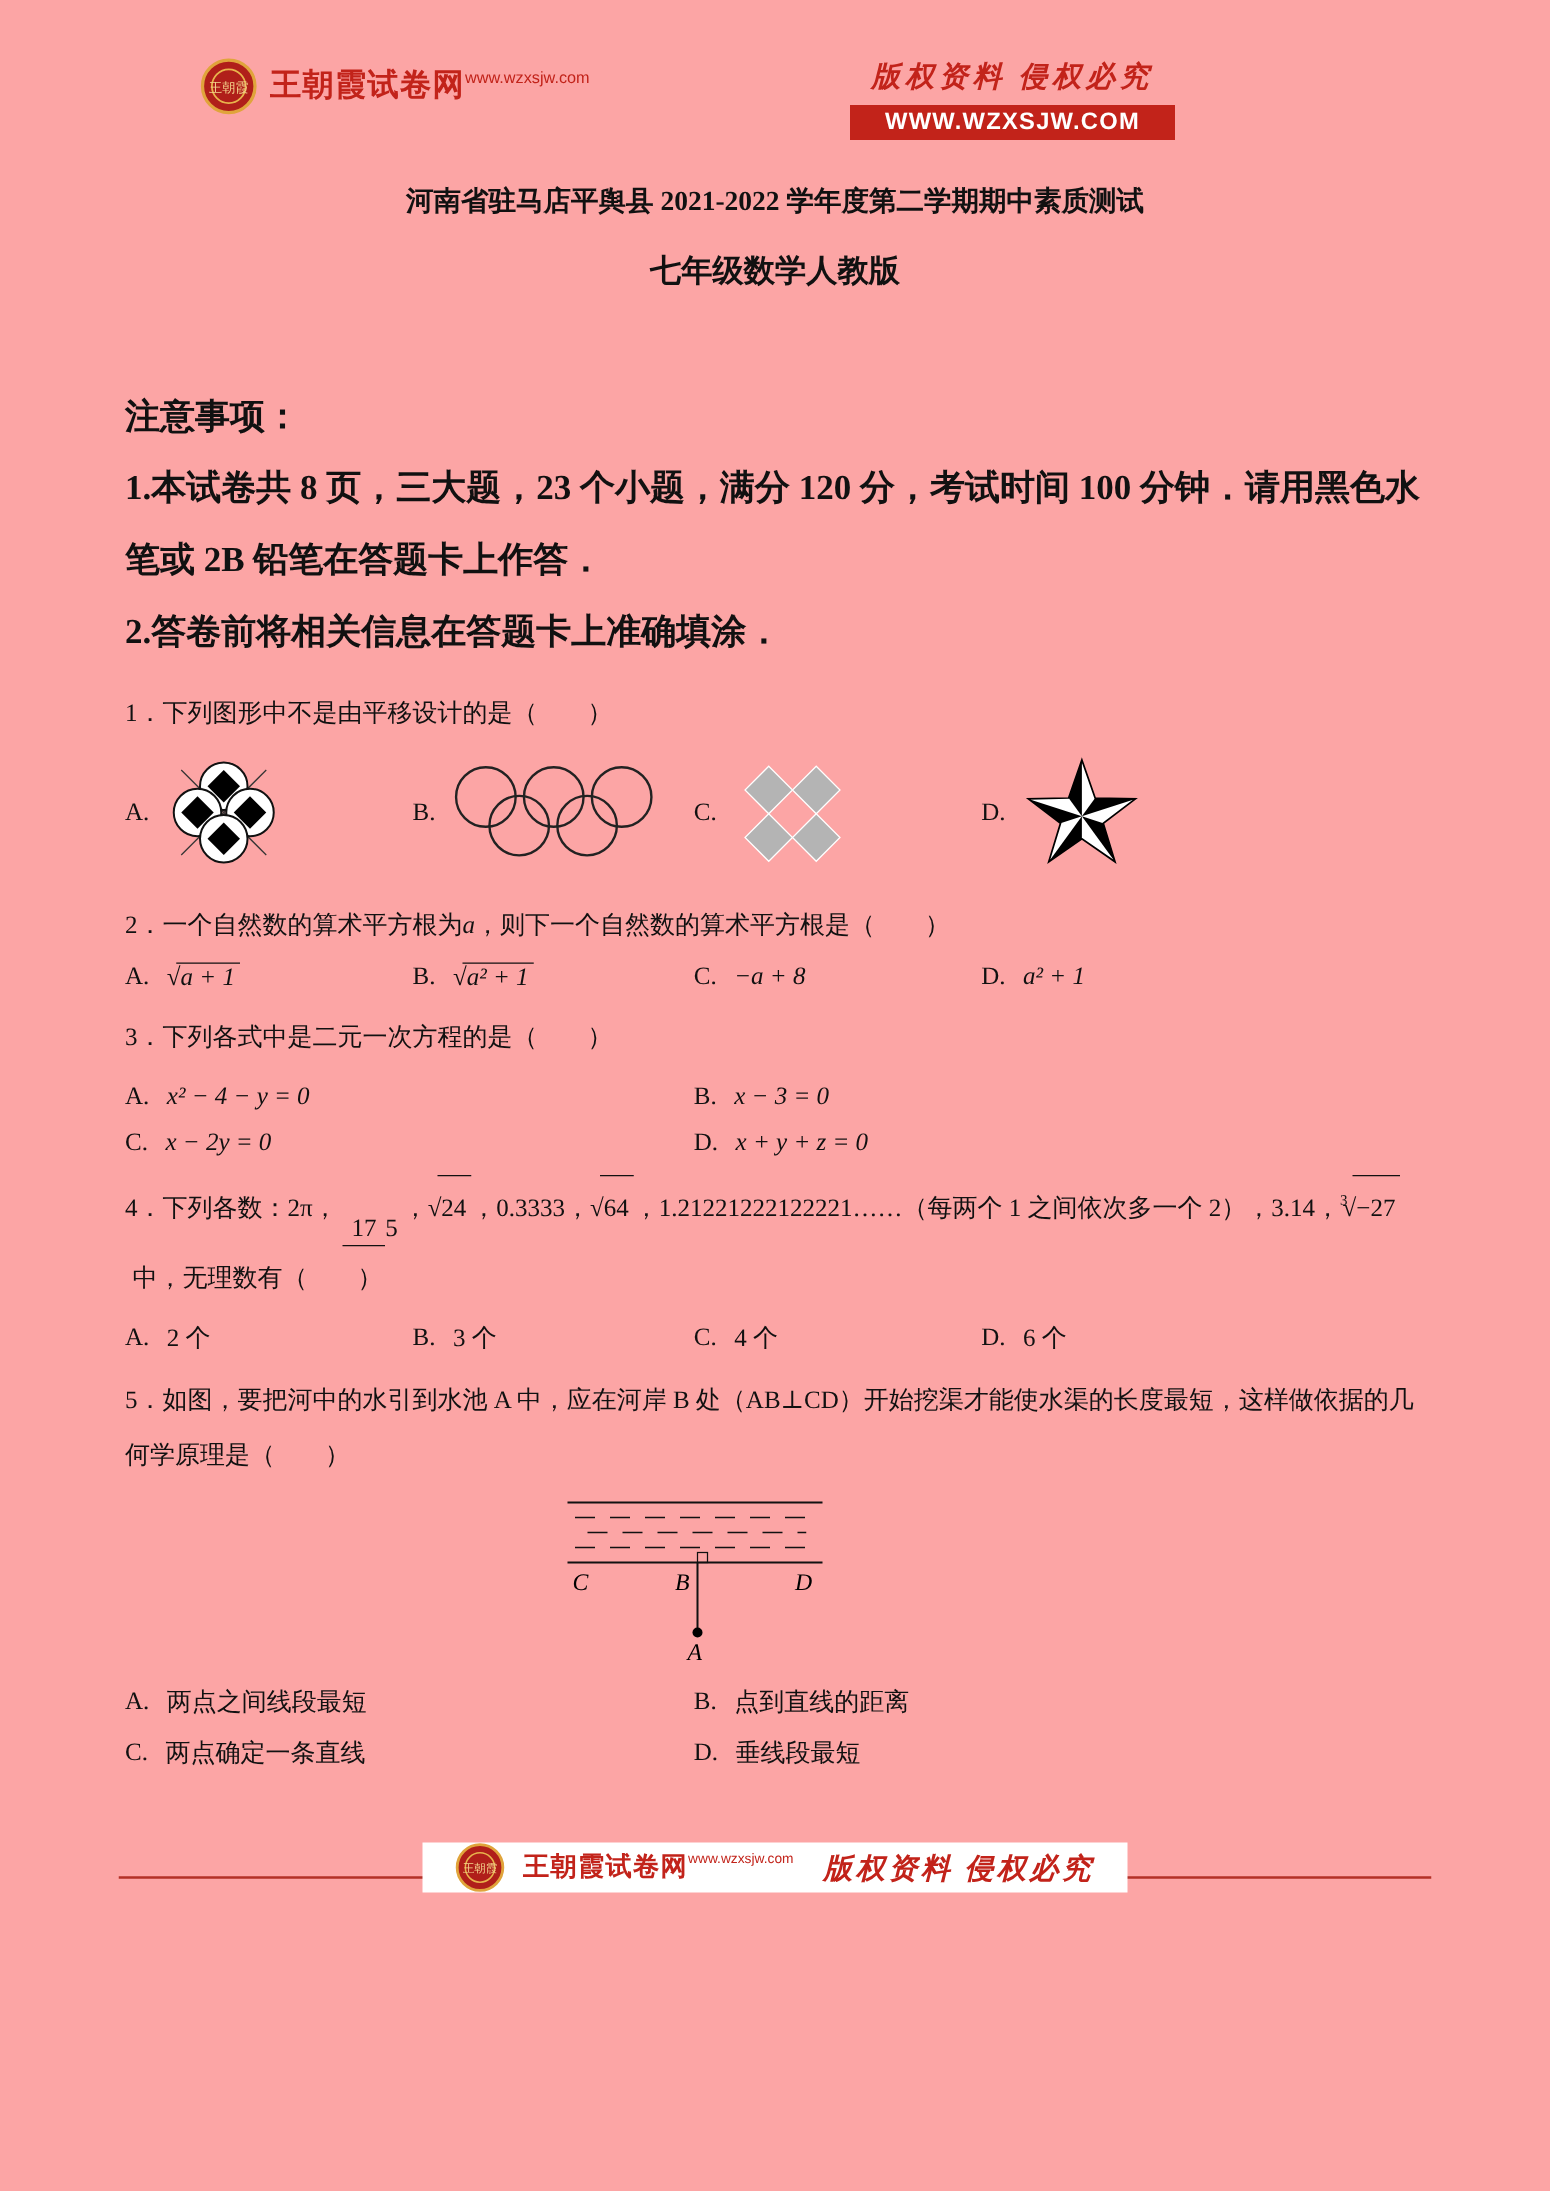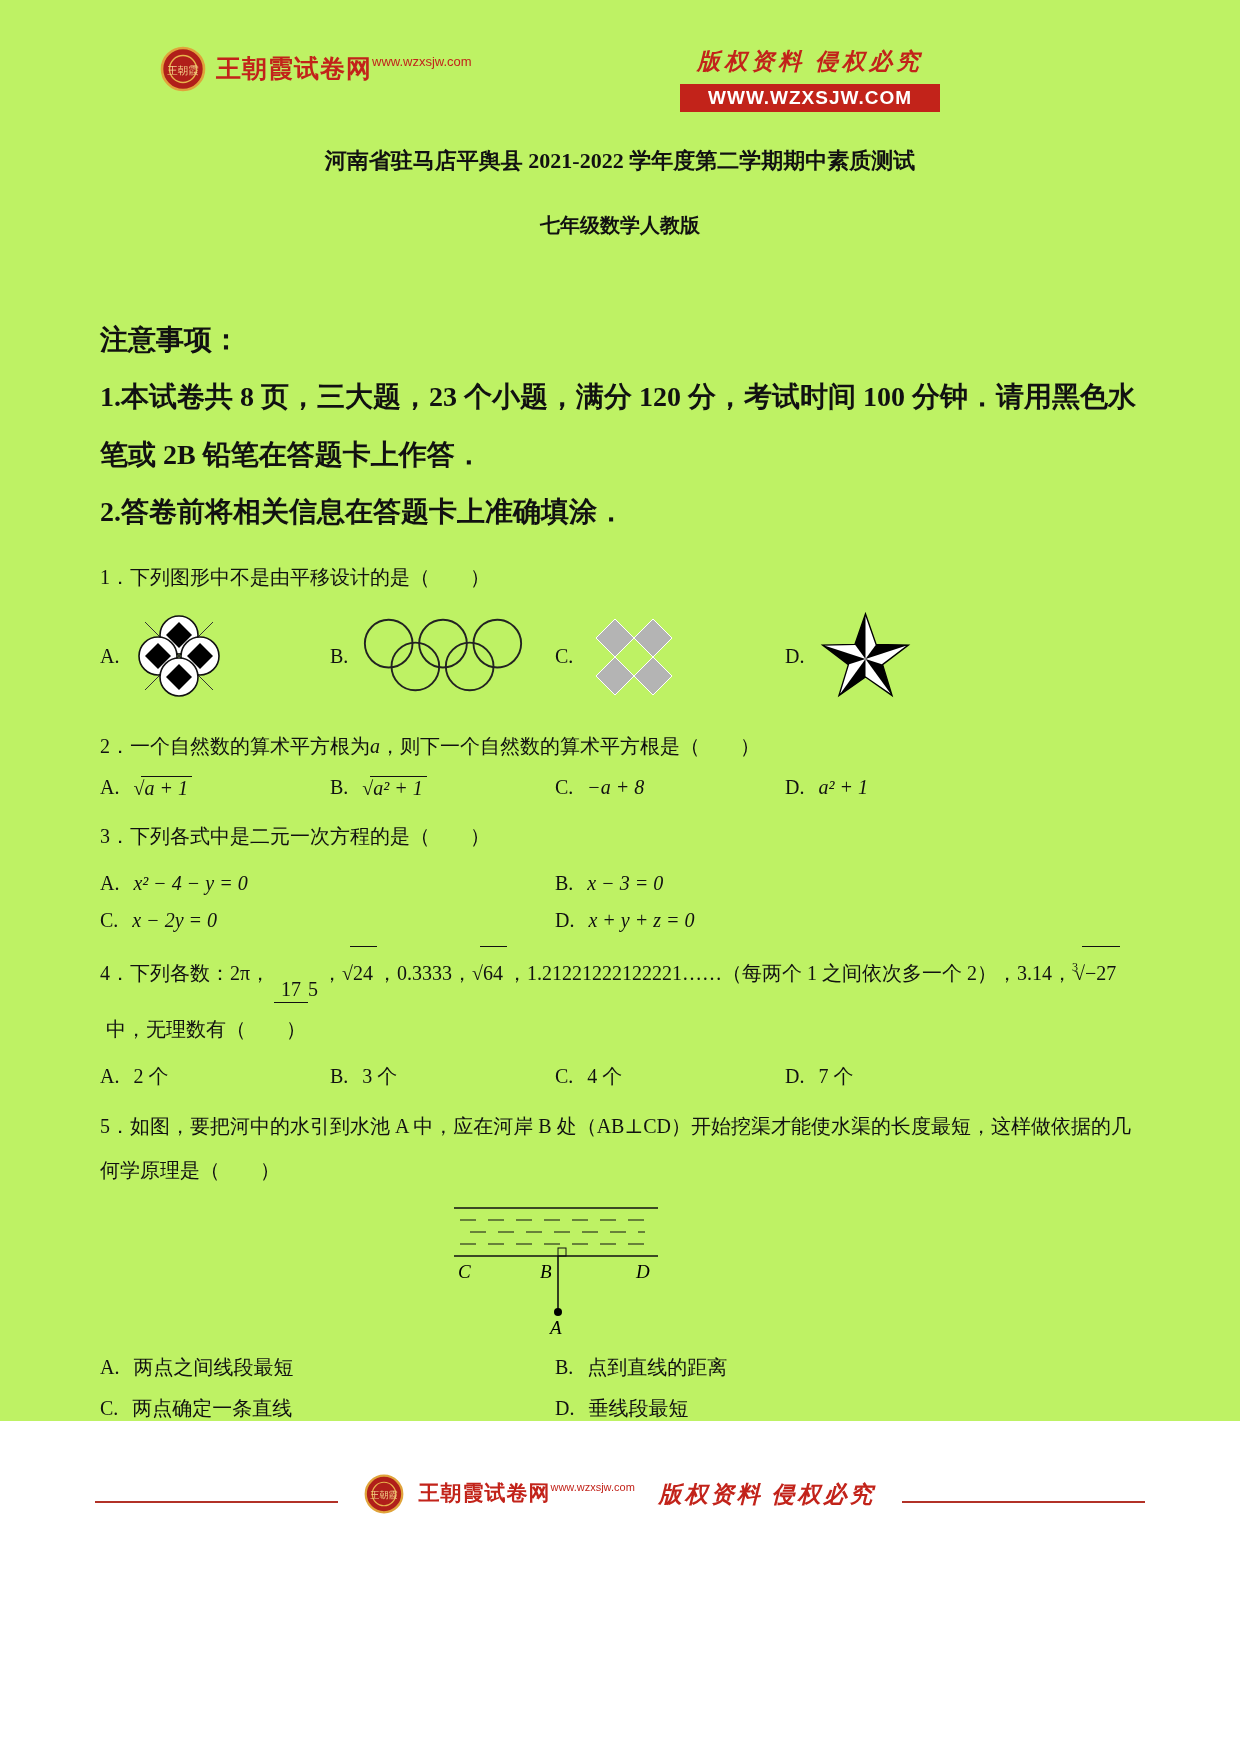--- a/index.html
+++ b/index.html
@@ -1,39 +1,39 @@
 <!DOCTYPE html>
 <html><head>
 <meta charset="utf-8">
 <style>
   * { margin:0; padding:0; box-sizing:border-box; }
   html,body { background:#fff; }
   body {
     width:1240px; height:1753px; position:relative; overflow:hidden;
     color:#111; font-family:"Liberation Serif","DejaVu Serif",serif;
   }
-  .page { position:relative; width:1240px; height:1421px; background:#bef264; }
+  .page { position:relative; width:1240px; height:1753px; background:#fca5a5; }
 
   
   .header { display:flex; justify-content:space-between; align-items:flex-start;
             padding:46px 300px 0 160px; }
   .brand { display:flex; align-items:center; gap:10px; }
   .brand-text { display:flex; line-height:1.2; }
   .brand-title { color:#c2231a; font-weight:bold; font-size:25px; letter-spacing:1px; }
   .brand-site  { color:#c2231a; font-size:13px; font-family:"Liberation Sans",sans-serif; }
   .copy-block { display:flex; flex-direction:column; align-items:center; gap:7px; }
   .copy-slogan { color:#c2231a; font-size:23px; font-weight:bold; font-style:italic;
                  letter-spacing:4px; }
   .site-banner { background:#c2231a; color:#fff; font-family:"Liberation Sans",sans-serif;
                  font-weight:bold; font-size:19px; letter-spacing:1px; padding:3px 28px; }
 
   
   .titles { text-align:center; margin-top:34px; }
   .title-1 { font-size:22px; font-weight:bold; }
-  .title-2 { font-size:20px; font-weight:bold; margin-top:36px; }
+  .title-2 { font-size:25px; font-weight:bold; margin-top:24px; }
 
   
   .content { padding:0 100px; }
   .bold-para { font-size:28px; font-weight:bold; line-height:2.05; }
   .notice-heading { margin-top:72px; }
   .q-text { font-size:20px; line-height:2.2; margin-top:14px; }
   .math { font-family:"Liberation Serif",serif; font-style:italic; }
   .upright { font-style:normal; }
 
   .opt { display:flex; align-items:center; gap:14px; font-size:20px; }
@@ -228,21 +228,21 @@
         <span class="opt">
           <span class="opt-label">B.</span>
           <span>3 个</span>
         </span>
         <span class="opt">
           <span class="opt-label">C.</span>
           <span>4 个</span>
         </span>
         <span class="opt">
           <span class="opt-label">D.</span>
-          <span>7 个</span>
+          <span>6 个</span>
         </span>
       </div>
     </section>
 
     <section>
       <p class="q-text">5．如图，要把河中的水引到水池 A 中，应在河岸 B 处（AB⊥CD）开始挖渠才能使水渠的长度最短，这样做依据的几何学原理是（　　）</p>
 
       <svg class="river-figure" width="235" height="140" viewBox="0 0 235 140">
         <line x1="14" y1="8" x2="218" y2="8" stroke="#111" stroke-width="1.6"></line>
         <line x1="20" y1="20" x2="212" y2="20" stroke="#111" stroke-width="1.2" stroke-dasharray="16 12"></line>

